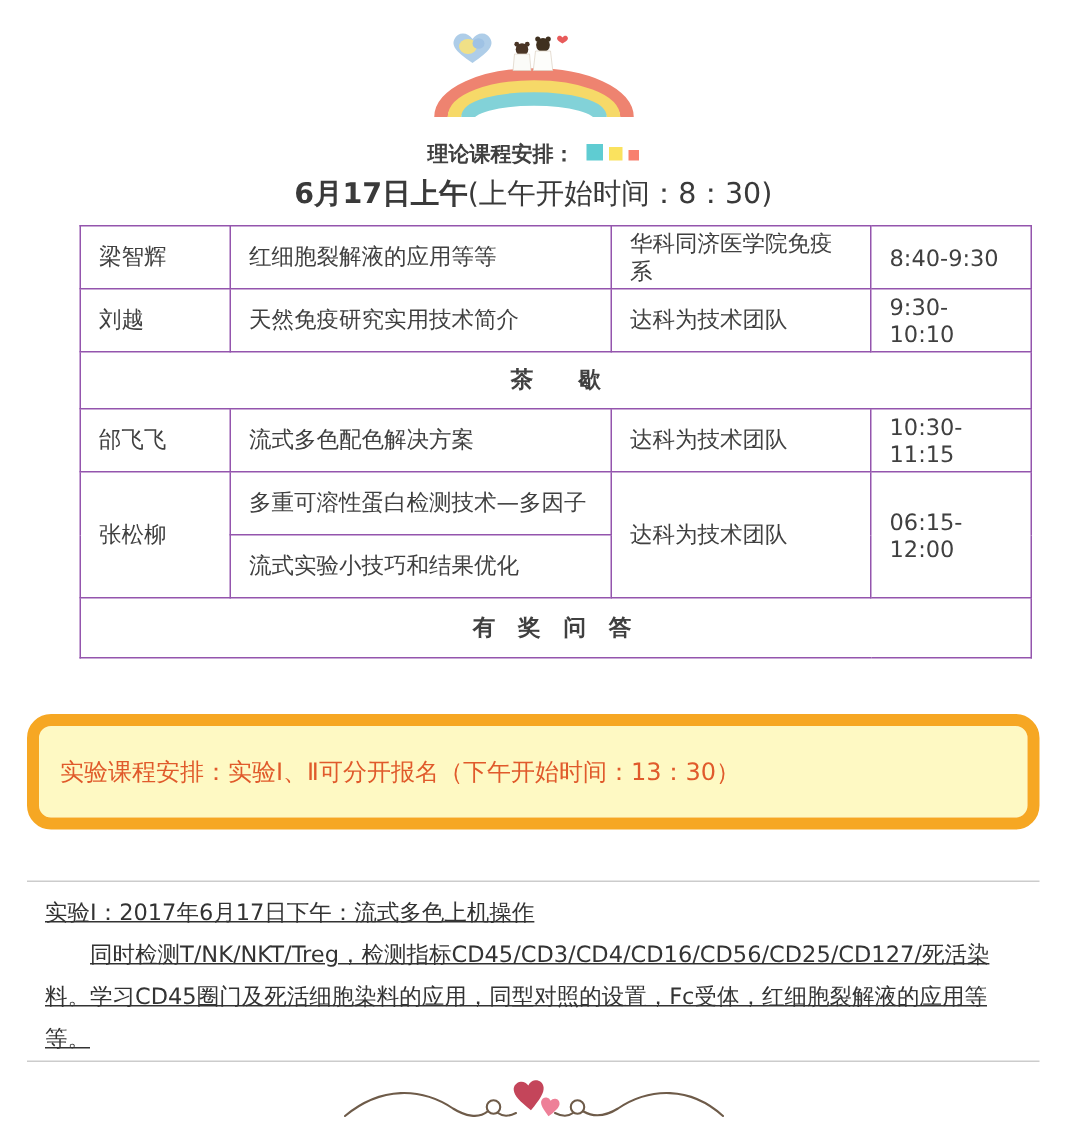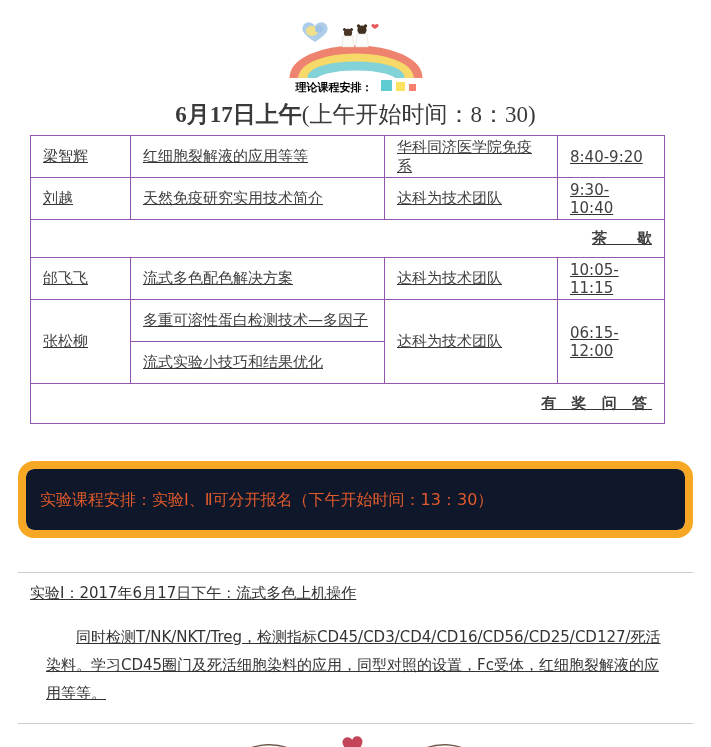--- a/index.html
+++ b/index.html
@@ -8,70 +8,69 @@
     width: 711px; height: 747px;
     background: #ffffff;
     font-family: "DejaVu Sans", "Liberation Sans", sans-serif;
     color: #333333;
     overflow: hidden;
   }
 
   
   .header { text-align: center; padding-top: 16px; }
   .rainbow-wrap { height: 62px; }
-  .title-row { margin-top: 0; font-size: 11px; font-weight: bold; color: #000000; line-height: 20px; }
+  .title-row { margin-top: 15px; font-size: 14px; font-weight: bold; color: #404040; line-height: 20px; }
   .sq { display: inline-block; }
   .sq-teal   { width: 11px; height: 11px; background: #5fccd2; margin-left: 8px; }
   .sq-yellow { width: 9px;  height: 9px;  background: #fae25e; margin-left: 4px; }
   .sq-red    { width: 7px;  height: 7px;  background: #f8806e; margin-left: 4px; }
-  .date-row { margin-top: 6px; font-size: 23px; color: #3a3a3a; line-height: 21px; font-family: Liberation Serif, serif; }
+  .date-row { margin-top: 6px; font-size: 19px; color: #3a3a3a; line-height: 21px; }
   .date-bold { font-weight: bold; }
 
   
   table.schedule {
     border-collapse: collapse;
     table-layout: fixed;
     width: 634px;
-    margin: 10px 0 0 30px;
-    text-decoration: underline;
+    margin: 10px 0 0 53px;
   }
   table.schedule td {
     border: 1px solid #9455ad;
     font-size: 15px;
     color: #404040;
     padding: 0 12px;
     vertical-align: middle;
     overflow: hidden;
   }
   tr.r-normal { height: 42px; }
   tr.r-tea    { height: 38px; }
   tr.r-quiz   { height: 40px; }
-  td.center-cell { text-align: right; font-weight: bold; color: #333; }
+  td.center-cell { text-align: center; font-weight: bold; color: #333; }
   td.quiz-cell   { letter-spacing: 5px; }
 
   
   .banner {
     margin: 37px 18px 0 18px;
     border: 8px solid #f6a723;
-    background: #0f172a;
+    background: #fef9c3;
     background-clip: padding-box;
     border-radius: 16px;
     padding: 20px 14px;
     font-size: 16px;
     color: #e05a2b;
     line-height: 21px;
   }
 
   
   .divider { border: none; border-top: 1px solid #cccccc; margin: 34px 18px 0 18px; }
   .divider-2 { margin-top: 1px; }
 
   
   .exp-block { margin: 6px 30px 0 30px; font-size: 15px; line-height: 28px; color: #333333; text-decoration: underline; }
-  .exp-body { text-indent: 2em; margin: 16px; }
+  .exp-body { text-indent: 2em; margin: 0; }
   .exp-title { margin: 0; }
 
   
   .footer-deco { display: block; margin: 6px auto 0 auto; }
 </style>
 </head>
 <body>
 
 <div class="header">
   <div class="rainbow-wrap">
@@ -112,36 +111,36 @@
     <col style="width:100px">
       <col style="width:254px">
       <col style="width:173px">
       <col style="width:107px">
   </colgroup>
   <tbody>
     <tr class="r-normal">
       <td>梁智辉</td>
       <td>红细胞裂解液的应用等等</td>
       <td>华科同济医学院免疫系</td>
-      <td>8:40-9:20</td>
+      <td>8:40-9:30</td>
     </tr>
     <tr class="r-normal">
       <td>刘越</td>
       <td>天然免疫研究实用技术简介</td>
       <td>达科为技术团队</td>
-      <td>9:30-10:40</td>
+      <td>9:30-10:10</td>
     </tr>
     <tr class="r-tea">
       <td class="center-cell" colspan="4">茶　　歇</td>
     </tr>
     <tr class="r-normal">
       <td>邰飞飞</td>
       <td>流式多色配色解决方案</td>
       <td>达科为技术团队</td>
-      <td>10:05-11:15</td>
+      <td>10:30-11:15</td>
     </tr>
     <tr class="r-normal">
       <td rowspan="2">张松柳</td>
       <td>多重可溶性蛋白检测技术—多因子</td>
       <td rowspan="2">达科为技术团队</td>
       <td rowspan="2">06:15-12:00</td>
     </tr>
     <tr class="r-normal">
       <td>流式实验小技巧和结果优化</td>
     </tr>

